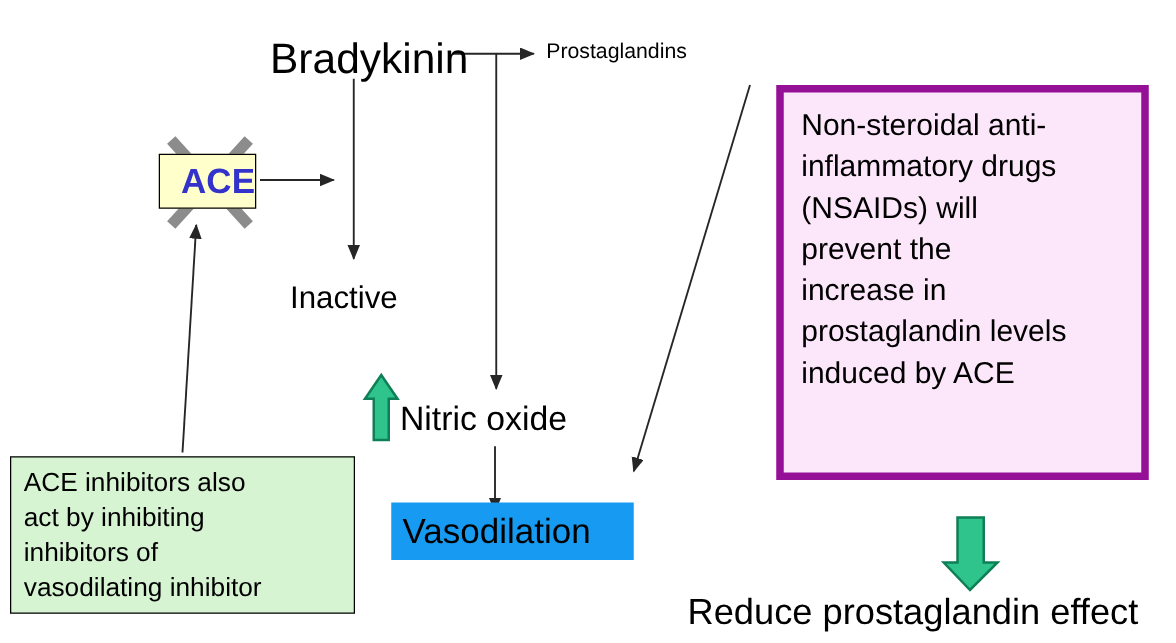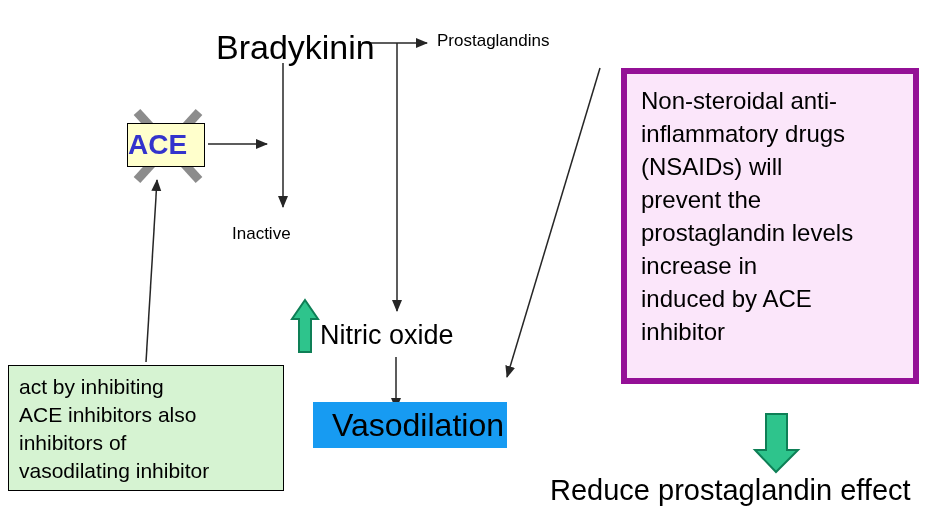--- a/index.html
+++ b/index.html
@@ -8,50 +8,50 @@
     width:941px;height:514px;
     background:#ffffff;
     font-family:"Liberation Sans", sans-serif;
     color:#000;
     overflow:hidden;
   }
   .overlay{position:absolute;left:0;top:0;width:941px;height:514px;}
   .label{position:absolute;white-space:nowrap;color:#000;}
   .lbl-bradykinin{left:216px;top:28px;font-size:34px;}
   .lbl-prostaglandins{left:437px;top:31px;font-size:17px;}
-  .lbl-inactive{left:232px;top:224px;font-size:17px;}
+  .lbl-inactive{left:232px;top:224px;font-size:25px;}
   .lbl-nitric{left:320px;top:320px;font-size:27px;}
   .lbl-reduce{left:550px;top:474px;font-size:29px;}
 
   .ace-box{
     position:absolute;left:127px;top:123px;width:78px;height:44px;
     background:var(--ace-box-bg,#FFFFCC);
     border:1px solid #000;box-sizing:border-box;
-    display:flex;align-items:center;justify-content:flex-start;
+    display:flex;align-items:center;justify-content:flex-end;
     font-size:28px;font-weight:bold;color:var(--ace-text,#3333CC);
   }
   .note-green{
     position:absolute;left:8px;top:365px;width:276px;height:126px;
     background:var(--note-green-bg,#D6F3D2);
     border:1px solid #000;box-sizing:border-box;
     padding:7px 10px;font-size:21px;line-height:28px;color:#000;
   }
   .note-nsaid{
     position:absolute;left:621px;top:68px;width:298px;height:316px;
     background:var(--nsaid-bg,#FBE6FA);
     border:6px solid var(--nsaid-border,#941096);box-sizing:border-box;
     padding:10px 24px 0 14px;font-size:24px;line-height:33px;color:#000;
   }
   .note-line{white-space:nowrap;}
   .vaso-box{
     position:absolute;left:313px;top:402px;width:194px;height:46px;
     background:var(--vaso-blue,#179BF2);
     display:flex;align-items:center;
-    padding-left:19px;box-sizing:border-box;
-    font-size:32px;color:#000;
+    padding-left:9px;box-sizing:border-box;
+    font-size:28px;color:#000;
   }
   .thin-line{stroke:var(--line-color,#262626);stroke-width:1.5;fill:none;}
   .cross-line{stroke:var(--cross-gray,#8C8C8C);stroke-width:9;fill:none;}
   .block-arrow{
     fill:var(--green-arrow-fill,#2EC48C);
     stroke:var(--green-arrow-stroke,#0E7F56);
     stroke-width:2;stroke-linejoin:miter;
   }
   .arrowhead-fill{fill:var(--line-color,#262626);}
 </style>
@@ -99,30 +99,29 @@
 
   <div class="ace-box">
     <span>ACE</span>
   </div>
 
   <div class="vaso-box">
     <span>Vasodilation</span>
   </div>
 
   <div class="note-green">
+    <div class="note-line">ACE inhibitors also</div>
     <div class="note-line">act by inhibiting</div>
-    <div class="note-line">ACE inhibitors also</div>
     <div class="note-line">inhibitors of</div>
     <div class="note-line">vasodilating inhibitor</div>
   </div>
 
   <div class="note-nsaid">
     <div class="note-line">Non-steroidal anti-</div>
     <div class="note-line">inflammatory drugs</div>
     <div class="note-line">(NSAIDs) will</div>
     <div class="note-line">prevent the</div>
+    <div class="note-line">increase in</div>
     <div class="note-line">prostaglandin levels</div>
-    <div class="note-line">increase in</div>
     <div class="note-line">induced by ACE</div>
-    <div class="note-line">inhibitor</div>
   </div>
 
 </div>
 
 </body></html>

